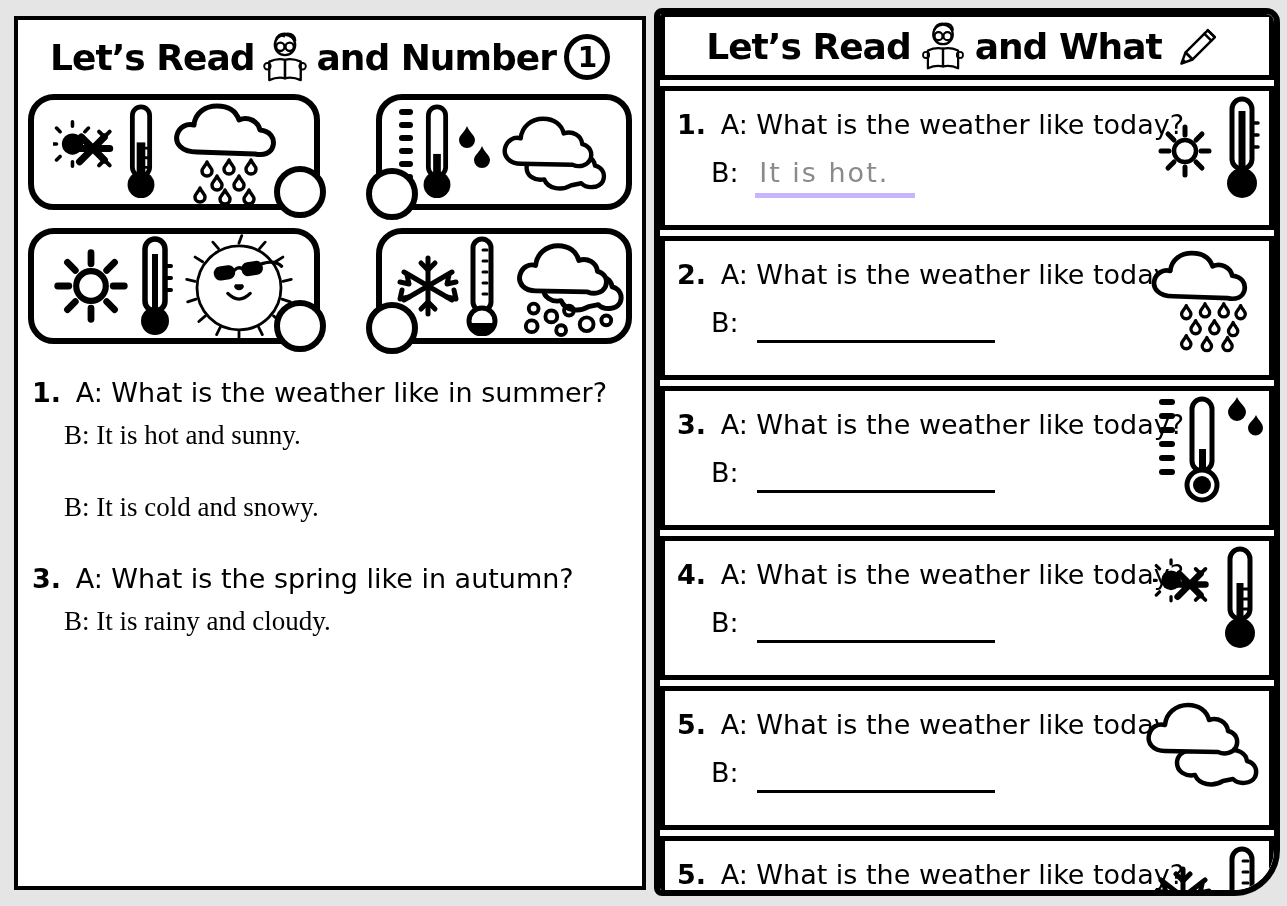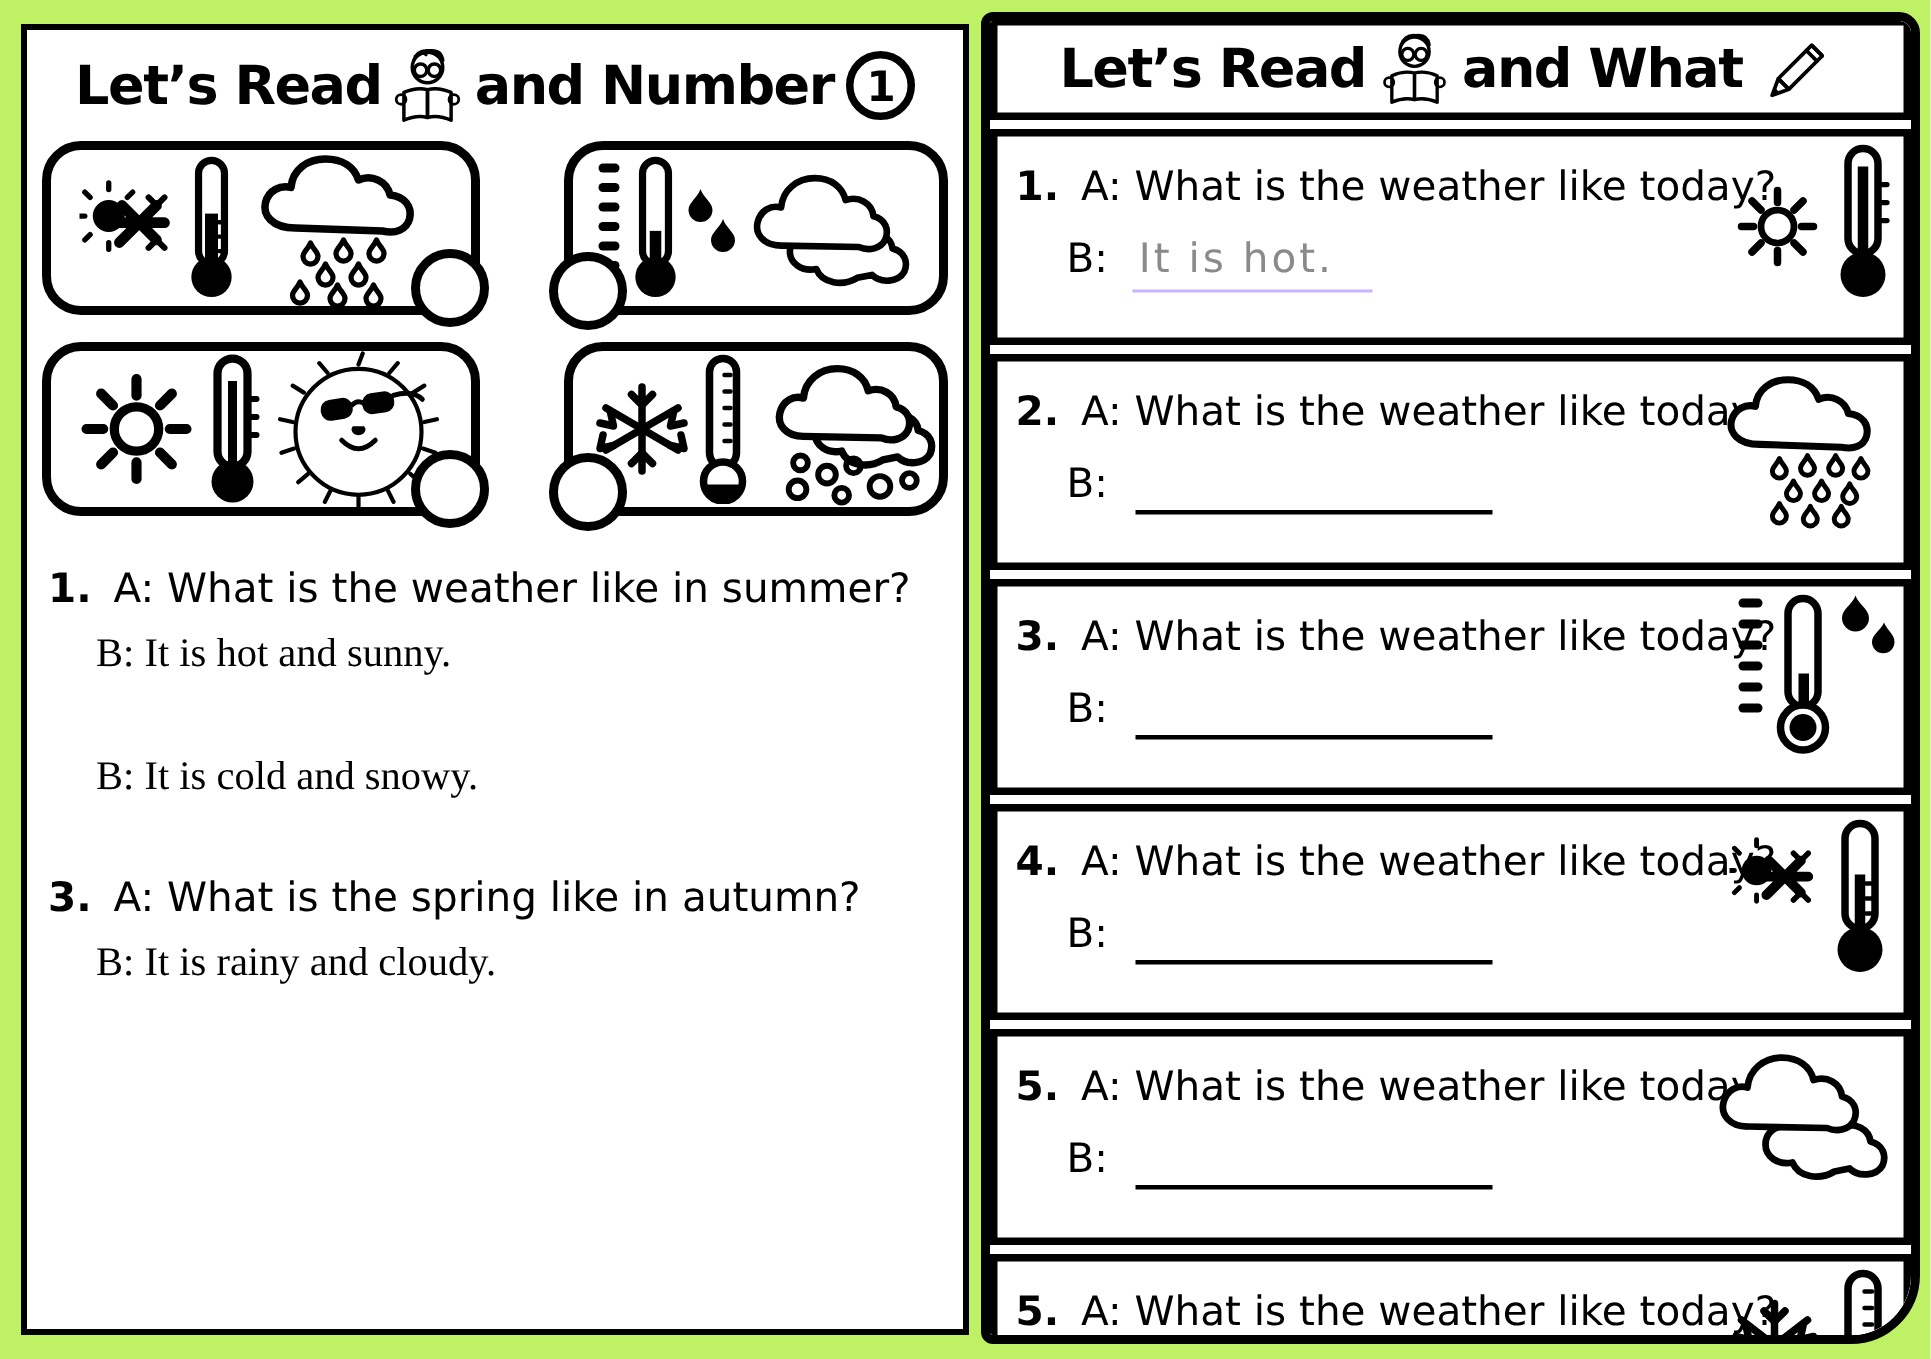--- a/index.html
+++ b/index.html
@@ -1,55 +1,55 @@
 <!DOCTYPE html>
 <html><head>
 <meta charset="utf-8">
 <style>
   * { box-sizing: border-box; margin: 0; padding: 0; }
   html,body { width:1287px; height:906px; background:#fff; overflow:hidden;
     font-family:"DejaVu Sans", sans-serif; color:#000; }
-  .page { position:relative; width:1287px; height:906px; background:#bef264; }
+  .page { position:relative; width:1287px; height:906px; background:#e5e5e5; }
 
   
   .left-panel { position:absolute; left:14px; top:16px; width:632px; height:874px;
     border:4px solid #000; background:#fff; padding:6px 10px; }
   .panel-title { display:flex; align-items:center; justify-content:center; gap:6px;
     font-weight:800; font-size:36px; letter-spacing:-1px; height:62px; }
   .badge-circle { display:inline-flex; align-items:center; justify-content:center;
     width:46px; height:46px; border:5px solid #000; border-radius:50%;
     font-size:28px; font-weight:800; margin-left:2px; }
   .pic-grid { display:grid; grid-template-columns:292px 256px; column-gap:56px;
     row-gap:18px; margin-top:6px; }
   .pic-box { position:relative; height:116px; border:6px solid #000; border-radius:26px;
     background:#fff; display:flex; align-items:center; justify-content:space-evenly;
     padding:4px 14px; }
   .num-circle { position:absolute; width:52px; height:52px; background:#fff;
     border:6px solid #000; border-radius:50%; z-index:3; }
   .nc-br { right:-12px; bottom:-14px; }
   .nc-bl { left:-16px; bottom:-16px; }
-  .qa-list { margin-top:28px; display:flex; flex-direction:column; gap:40px; padding-left:4px; }
+  .qa-list { margin-top:28px; display:flex; flex-direction:column; gap:30px; padding-left:4px; }
   .qa-item { font-size:27px; line-height:42px; }
   .qa-num { font-weight:800; margin-right:6px; }
   .qa-line2 { padding-left:32px;font-family:Liberation Serif, serif; }
 
   
   .right-panel { position:absolute; left:654px; top:8px; width:626px; height:888px;
     border:6px solid #000; border-radius:8px 14px 46px 8px; background:#fff;
     display:flex; flex-direction:column; gap:6px; overflow:hidden; }
   .r-box { border:5px solid #000; background:#fff; width:100%; }
   .r-title { height:80px; display:flex; align-items:center; justify-content:center; gap:8px;
     font-weight:800; font-size:36px; letter-spacing:-1px; border-top-width:3px; }
   .r-item { position:relative; height:144px; flex:0 0 auto; padding:14px 6px 6px 12px;
     font-size:27px; line-height:40px; }
   .r-item .q-row { white-space:nowrap; }
   .r-item .b-row { padding-left:34px; margin-top:8px; }
   .blank-line { display:inline-block; width:238px; height:30px;
     border-bottom:3px solid #000; margin-left:10px; vertical-align:bottom; }
-  .traced { display:inline-block; color:#8a8a8a; border-bottom:2px solid #c4b5fd;
+  .traced { display:inline-block; color:#8a8a8a; border-bottom:5px solid #c4b5fd;
     padding:0 26px 0 4px; margin-left:8px; letter-spacing:2px; }
   .item-icon { position:absolute; right:4px; top:4px; z-index:2; }
   .r-footer { flex:1; display:flex; align-items:center; justify-content:flex-end;
     padding-right:46px; font-weight:800; font-size:33px; letter-spacing:1px; }
 
   svg { display:block; }
   .ink { stroke:#000; fill:none; stroke-linecap:round; stroke-linejoin:round; }
   .fill { fill:#000; stroke:none; }
   .paper { fill:#fff; }
 </style>

